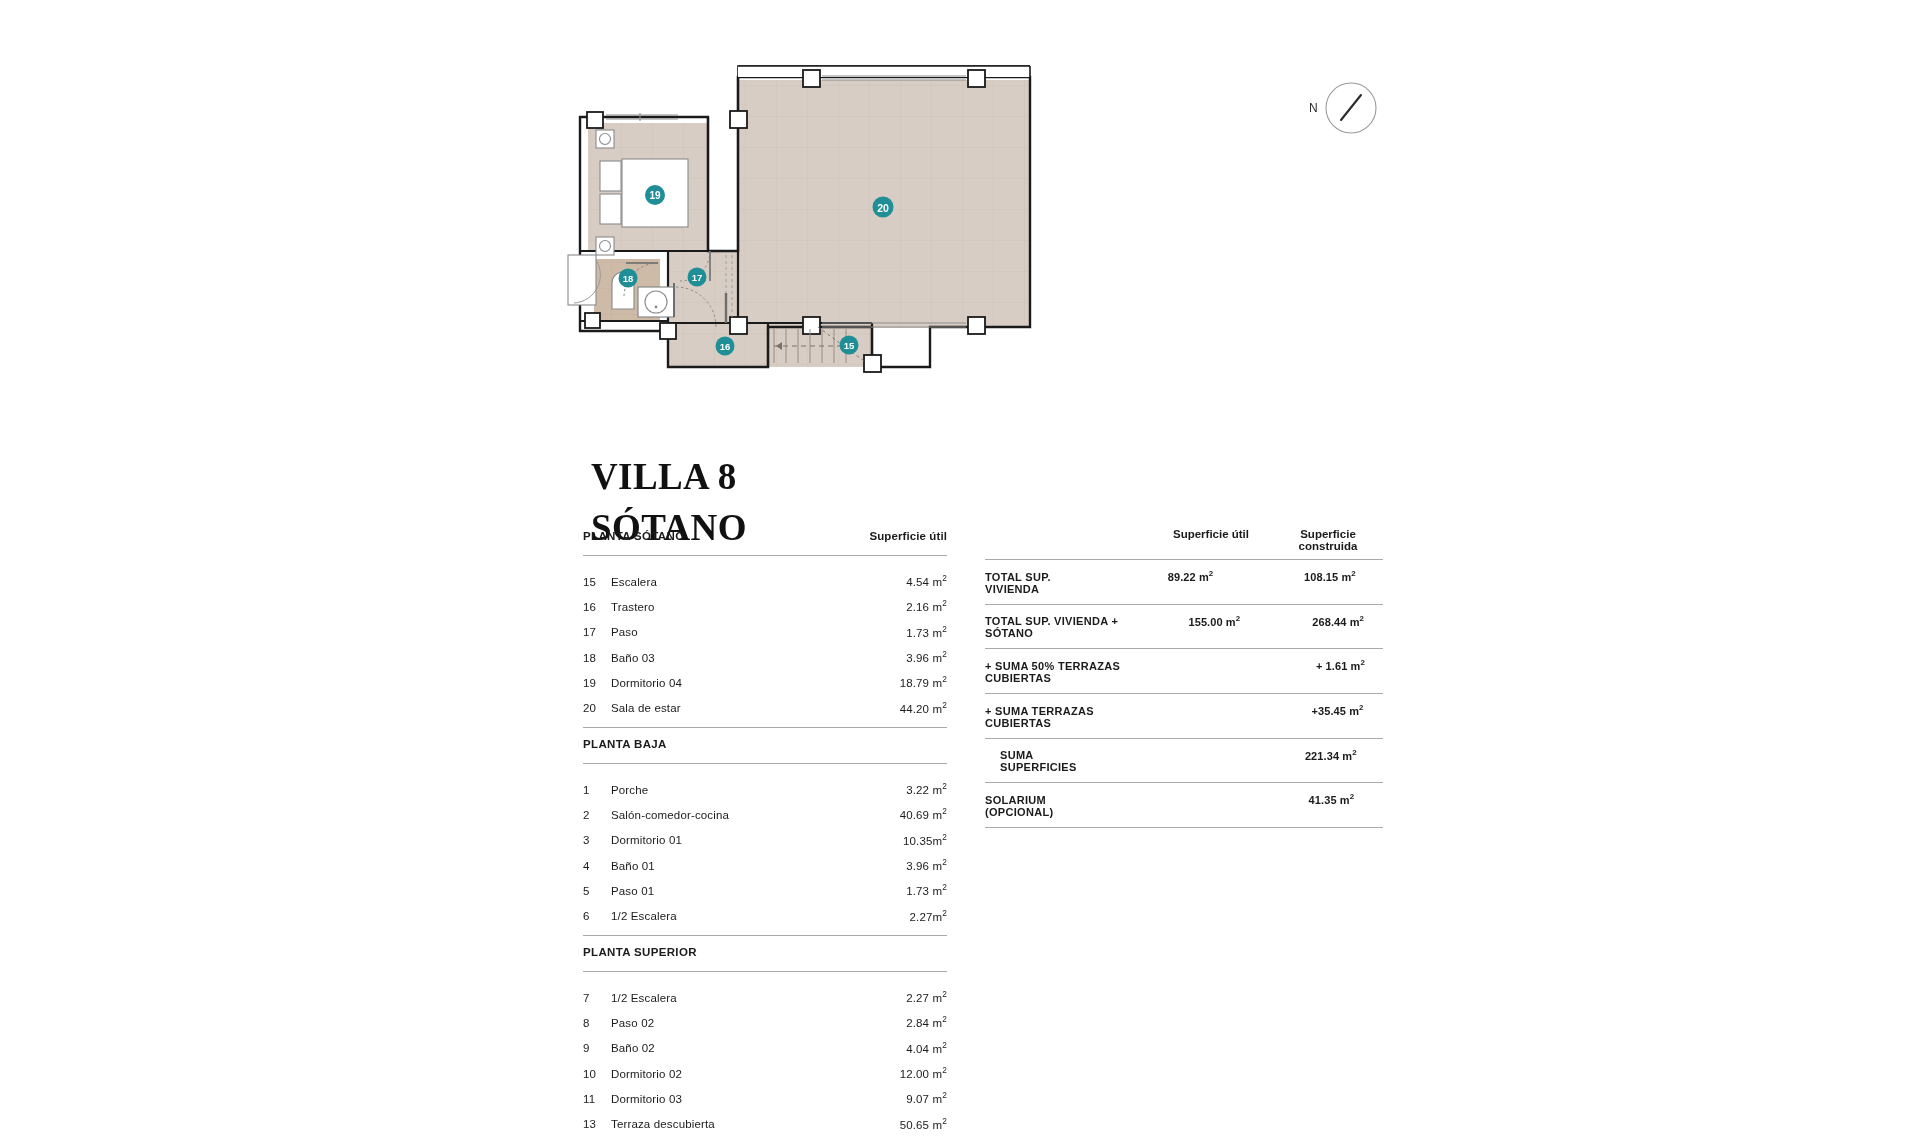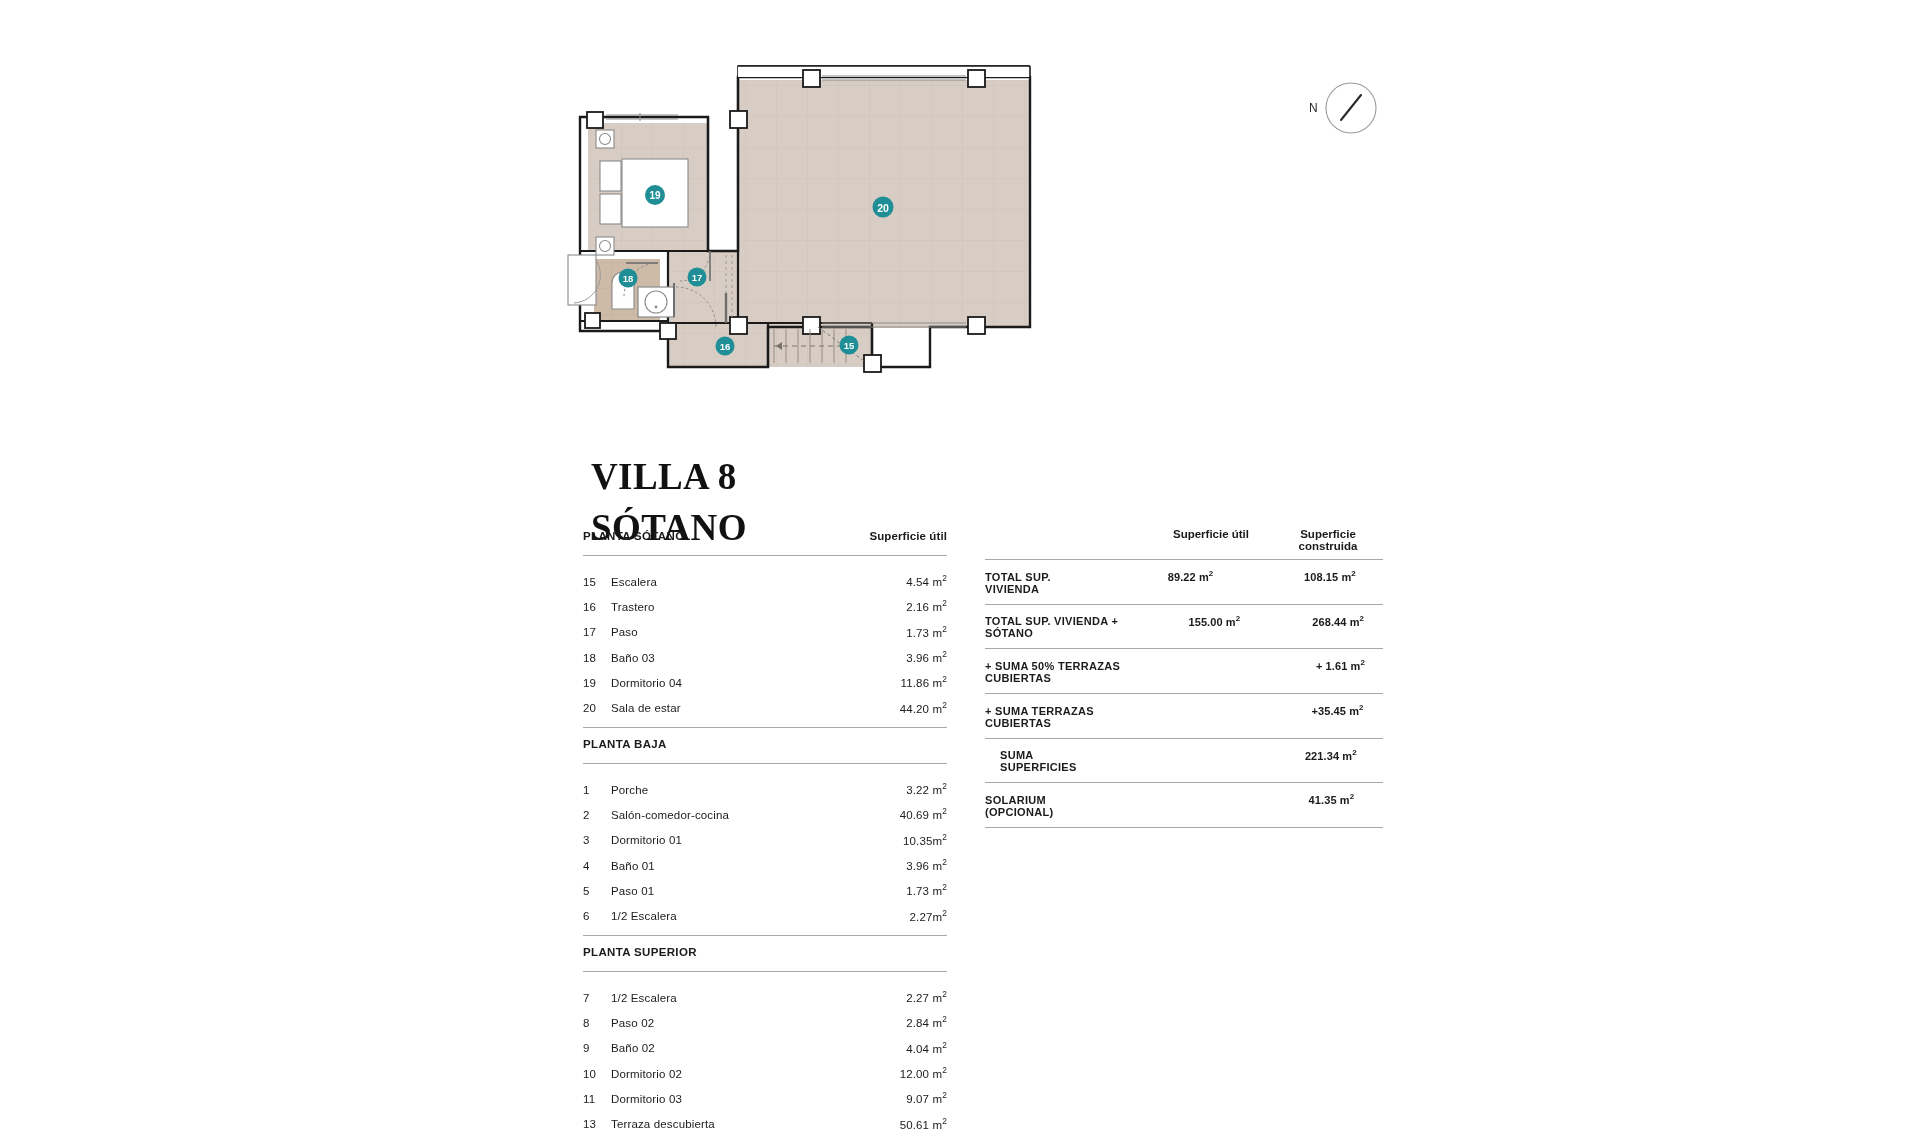--- a/index.html
+++ b/index.html
@@ -275,21 +275,21 @@
         <span class="val"><span>1.73 m</span><sup class="m2">2</sup></span>
       </div>
       <div class="row">
         <span class="num">18</span>
         <span class="nm">Baño 03</span>
         <span class="val"><span>3.96 m</span><sup class="m2">2</sup></span>
       </div>
       <div class="row">
         <span class="num">19</span>
         <span class="nm">Dormitorio 04</span>
-        <span class="val"><span>11.86 m</span><sup class="m2">2</sup></span>
+        <span class="val"><span>18.79 m</span><sup class="m2">2</sup></span>
       </div>
       <div class="row">
         <span class="num">20</span>
         <span class="nm">Sala de estar</span>
         <span class="val"><span>44.20 m</span><sup class="m2">2</sup></span>
       </div>
       <div class="rule"></div>
       <div class="block-gap"></div>
       <div class="sec-head">
         <span>PLANTA BAJA</span>
@@ -352,21 +352,21 @@
         <span class="val"><span>12.00 m</span><sup class="m2">2</sup></span>
       </div>
       <div class="row">
         <span class="num">11</span>
         <span class="nm">Dormitorio 03</span>
         <span class="val"><span>9.07 m</span><sup class="m2">2</sup></span>
       </div>
       <div class="row">
         <span class="num">13</span>
         <span class="nm">Terraza descubierta</span>
-        <span class="val"><span>50.61 m</span><sup class="m2">2</sup></span>
+        <span class="val"><span>50.65 m</span><sup class="m2">2</sup></span>
       </div>
     </div>
 
   <div class="tbl" id="tbl-right">
       <div class="sum-head">
         <span class="c1">Superficie útil</span>
         <span class="c2">Superficie construida</span>
       </div>
       <div class="sum-row">
         <span class="lbl">TOTAL SUP. VIVIENDA</span>

